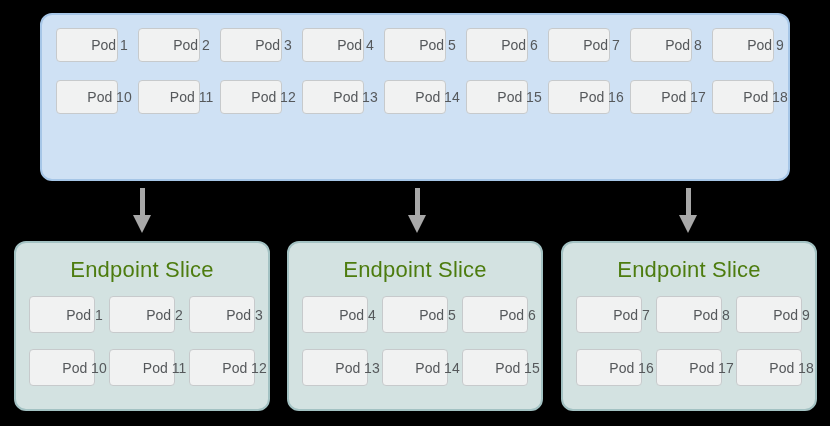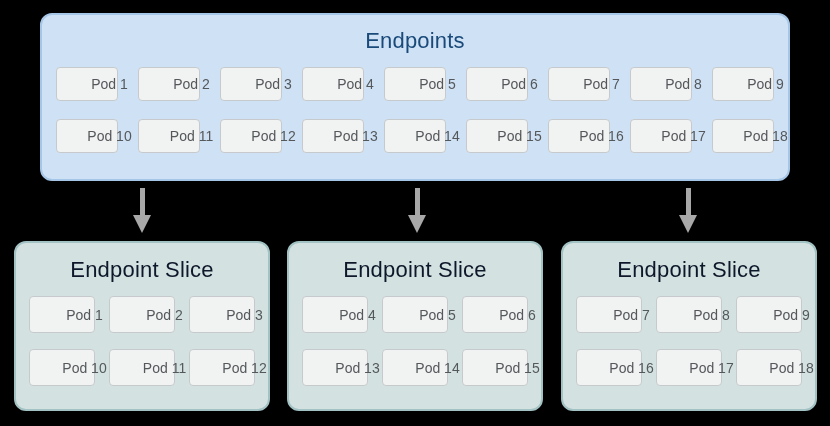--- a/index.html
+++ b/index.html
@@ -98,42 +98,41 @@
     border-radius: 12px;
   }
   .slice-1 { left: 14px; }
   .slice-2 { left: 287px; }
   .slice-3 { left: 561px; }
   .slice-title {
     margin-top: 14px;
     text-align: center;
     font-size: 22px;
     font-weight: 500;
-    color: #0f172a;
+    color: #4d7c0f;
     letter-spacing: 0.2px;
   }
   .slice-grid {
     display: grid;
     grid-template-columns: repeat(3, 66px);
     column-gap: 14px;
     row-gap: 16px;
     justify-content: center;
     margin-top: 13px;
   }
   .slice-grid .pod {
     height: 37px;
   }
 </style>
 </head>
 <body>
 
 <div class="stage">
 
   <div class="endpoints-box">
-    <div class="endpoints-title">Endpoints</div>
     <div class="endpoints-grid">
       <div class="pod">Pod 1</div>
       <div class="pod">Pod 2</div>
       <div class="pod">Pod 3</div>
       <div class="pod">Pod 4</div>
       <div class="pod">Pod 5</div>
       <div class="pod">Pod 6</div>
       <div class="pod">Pod 7</div>
       <div class="pod">Pod 8</div>
       <div class="pod">Pod 9</div>

